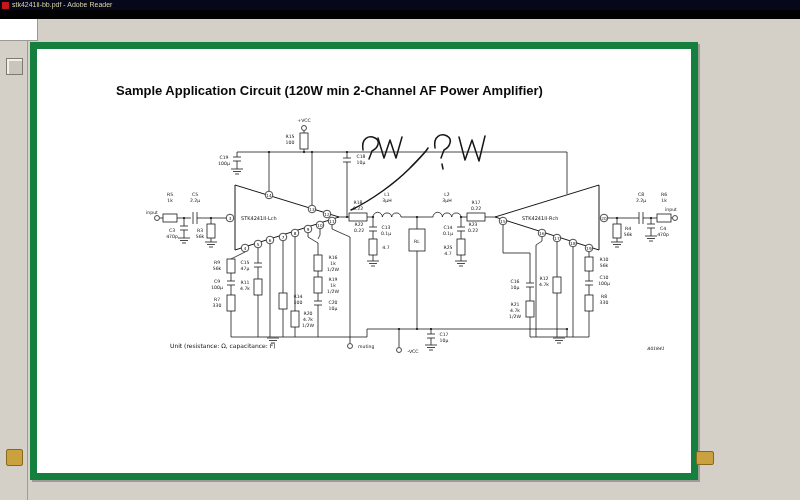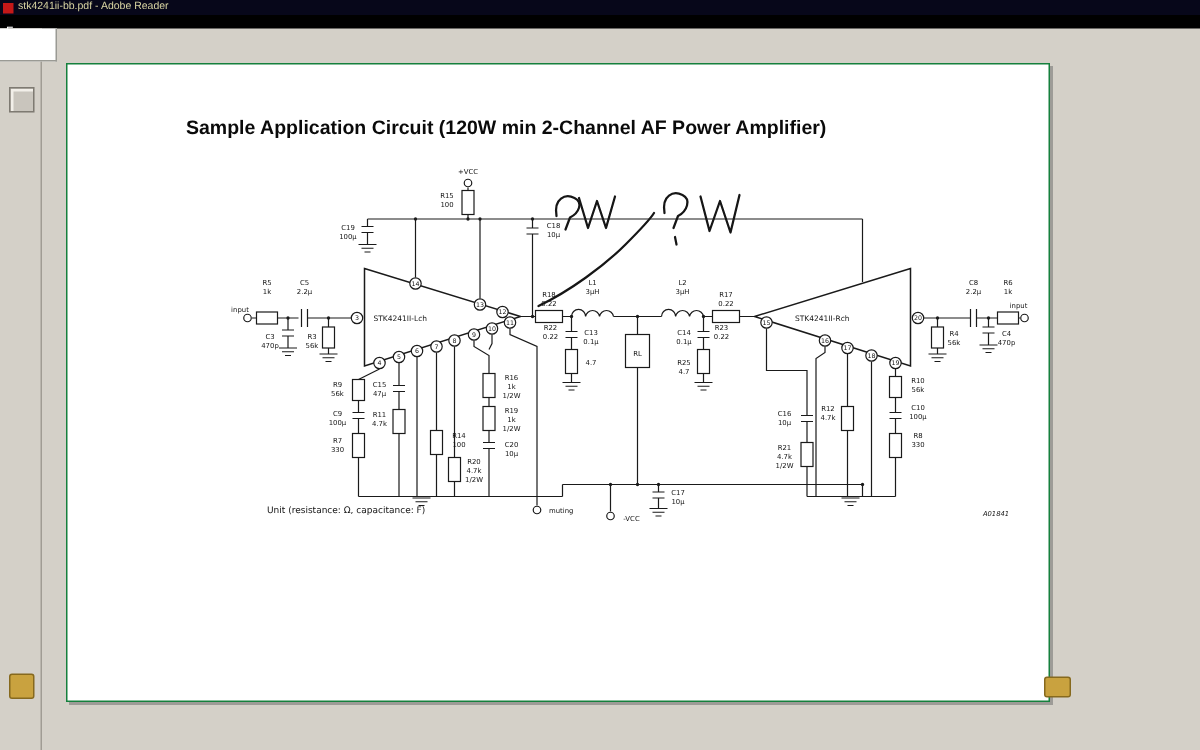--- a/index.html
+++ b/index.html
@@ -12,22 +12,22 @@
   .menubar span{color:#fff;font-size:8px;line-height:9px;margin-left:4px;}
   .toolbar-stub{position:absolute;left:0;top:19px;width:37px;height:21px;background:#fff;
     border-right:1px solid #9a9a94;border-bottom:1px solid #9a9a94;z-index:3;}
   .sidebar{position:absolute;left:0;top:19px;width:27px;height:481px;background:#d4d0c8;
     border-right:1px solid #a09c94;z-index:2;}
   .side-icon{position:absolute;left:6px;width:15px;height:15px;}
   .side-icon.top{top:39px;background:#c9c5bd;border:1px solid #7e7a72;box-shadow:inset 2px 2px 0 #f2efe9;}
   .side-icon.bottom{top:430px;background:#c9a23f;border:1px solid #86691e;border-radius:2px;}
   .corner-icon{position:absolute;left:696px;top:451px;width:16px;height:12px;background:#c9a23f;
     border:1px solid #86691e;border-radius:2px;z-index:2;}
-  .doc-page{position:absolute;left:44px;top:42px;width:654px;height:424px;background:#fff;
-    border:1px solid #15803d;box-shadow:2px 2px 0 rgba(90,90,90,.45);z-index:1;}
+  .doc-page{position:absolute;left:30px;top:42px;width:654px;height:424px;background:#fff;
+    border:7px solid #15803d;box-shadow:2px 2px 0 rgba(90,90,90,.45);z-index:1;}
   .page-title{position:absolute;left:79px;top:34px;font-size:13px;font-weight:bold;color:#0a0a0a;
     white-space:nowrap;}
   #schematic-svg{position:absolute;left:0;top:0;}
   #schematic-svg text{font-family:"DejaVu Sans",sans-serif;fill:#141414;}
   .wire{stroke:#1a1a1a;stroke-width:0.8;fill:none;}
   .comp{fill:#fff;stroke:#1a1a1a;stroke-width:0.8;}
   .ic{fill:#fff;stroke:#1a1a1a;stroke-width:1;}
   .node{fill:#1a1a1a;}
   .term{fill:#fff;stroke:#1a1a1a;stroke-width:0.8;}
   .scribble{stroke:#161616;stroke-width:1.5;fill:none;stroke-linecap:round;stroke-linejoin:round;}

